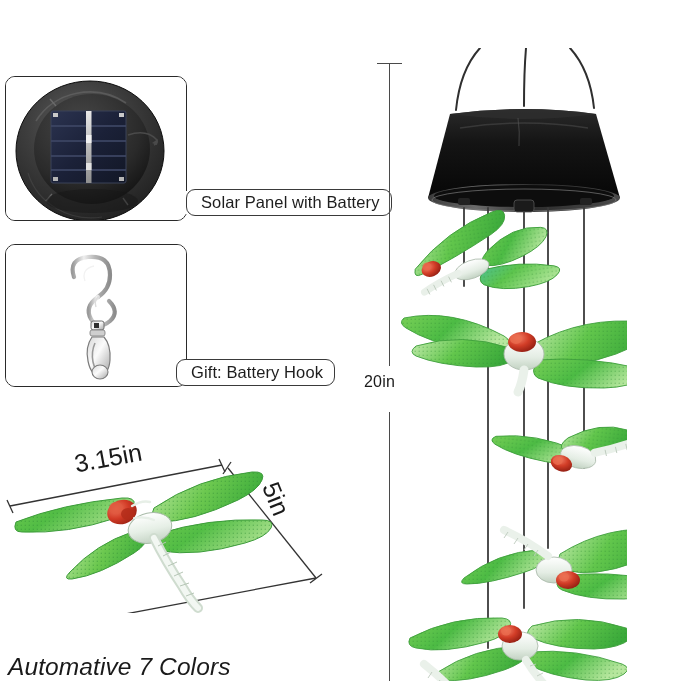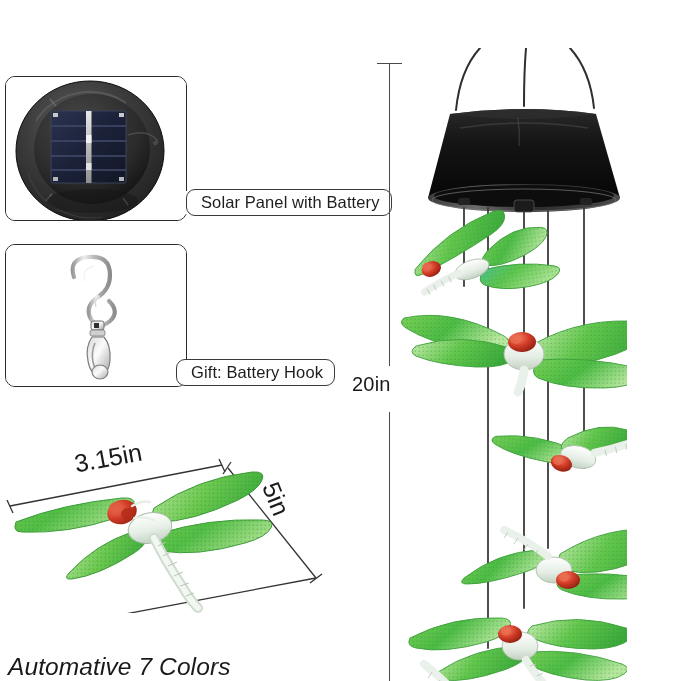--- a/index.html
+++ b/index.html
@@ -56,22 +56,22 @@
 
   
   #dim-vert{
     position:absolute;left:389px;top:15px;width:1.4px;height:661px;background:#4a4a4a;
   }
   .dim-cap{position:absolute;background:#4a4a4a;height:1.4px;width:25px;left:377px;}
   #cap-top{top:15px;}
   #cap-bot{top:675px;}
   #dim-gap{position:absolute;left:384px;top:318px;width:12px;height:46px;background:#ffffff;}
   #dim-label-20{
-    position:absolute;left:352px;top:325px;
-    font-size:20px;color:#1a1a1a;letter-spacing:.2px;
+    position:absolute;left:364px;top:325px;
+    font-size:16px;color:#1a1a1a;letter-spacing:.2px;
   }
 
   
   #dim-svg{position:absolute;left:0px;top:380px;width:340px;height:185px;}
   .dimtxt{position:absolute;font-size:25px;color:#1a1a1a;white-space:nowrap;}
   #txt-315{left:72px;top:402px;transform:rotate(-10.5deg);transform-origin:left top;}
   #txt-5{left:283px;top:430px;transform:rotate(68deg);transform-origin:left top;}
 
   
   #caption{

